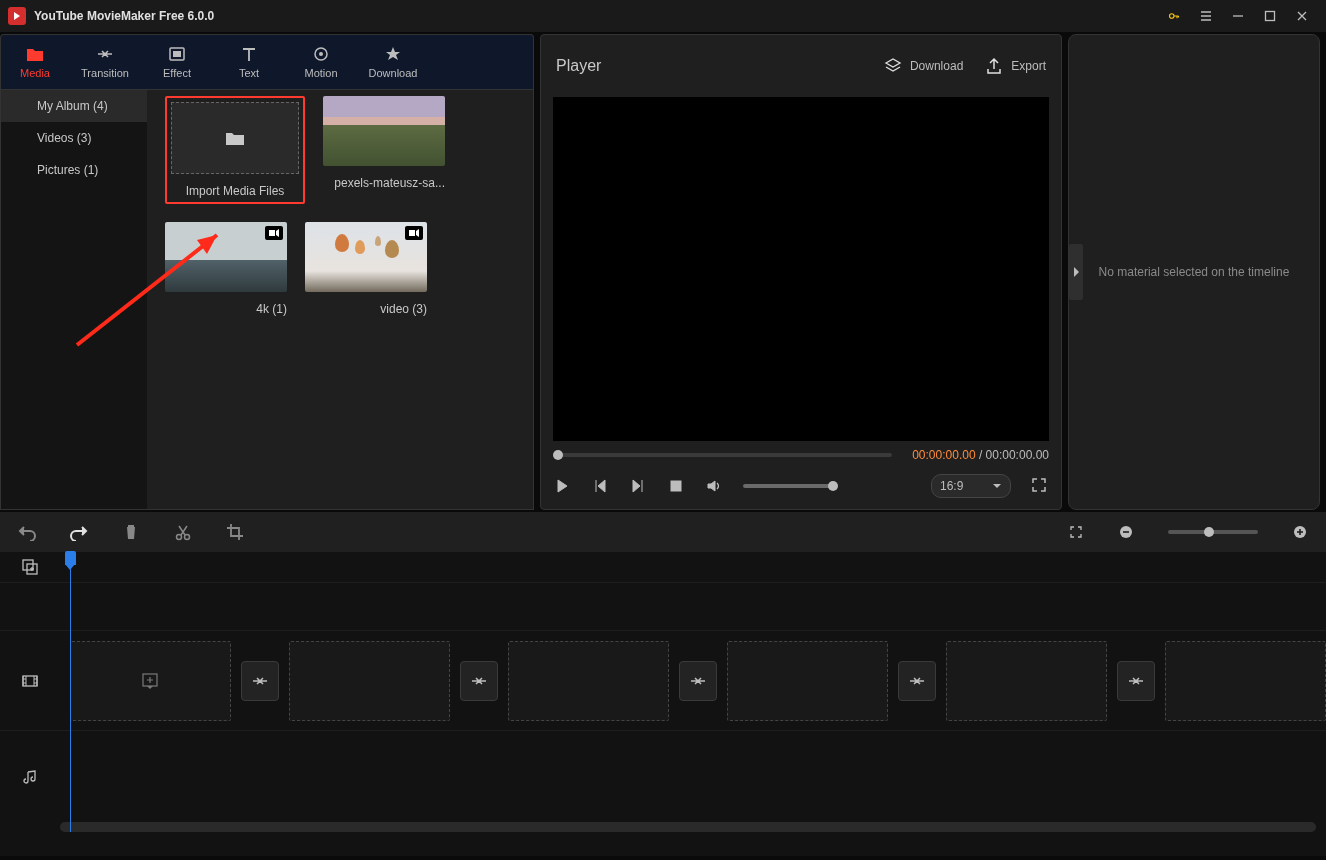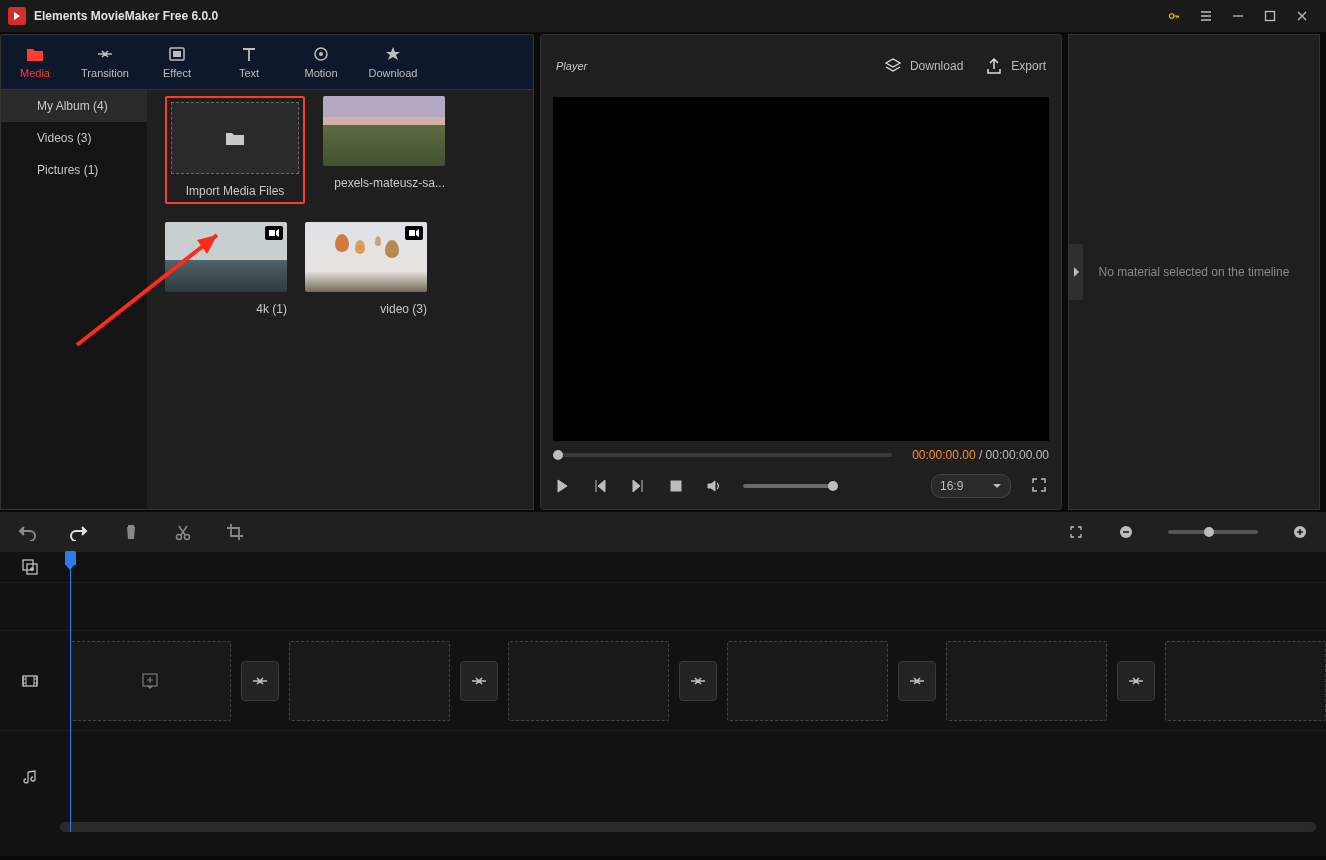--- a/index.html
+++ b/index.html
@@ -42,21 +42,21 @@
 .importbox { border:2px solid #ff3b30; border-radius:2px; display:flex; flex-direction:column; align-items:center; gap:10px; padding:4px; width:140px;}
 .importbox .inner { width:128px; height:72px; border:1px dashed #666; display:flex; align-items:center; justify-content:center; background:#2a2a2a; }
 .importbox .inner svg { width:20px; height:16px; fill:#c8c8c8; }
 .mediaitem .label, .importbox .label { font-size:12px; color:#c8c8c8; white-space:nowrap; overflow:hidden; text-overflow:ellipsis; max-width:122px; }
 
 .arrow-annot { position:absolute; left:-80px; top:130px; pointer-events:none; }
 
 
 .playerpanel { width:522px; background:#1f1f1f; border:1px solid #333; border-radius:4px; display:flex; flex-direction:column; }
 .playerhead { height:62px; display:flex; align-items:center; padding:0 15px; }
-.playerhead .ptitle { flex:1; color:#c8c8c8; font-size:11px;font-style:italic; }
+.playerhead .ptitle { flex:1; color:#c8c8c8; font-size:16px; }
 .playerhead .hbtn { display:flex; align-items:center; gap:8px; margin-left:22px; cursor:pointer; }
 .playerhead .hbtn svg { width:18px; height:18px; stroke:#e0e0e0; fill:none; }
 .videoarea { flex:1; padding:0 12px; display:flex; }
 .videobox { flex:1; background:#000; }
 .seekrow { height:28px; display:flex; align-items:center; padding:0 12px; gap:12px; }
 .seekbar { flex:1; height:4px; background:#3a3a3a; border-radius:2px; position:relative; }
 .seekbar .dot { width:10px; height:10px; background:#bdbdbd; border-radius:50%; position:absolute; left:0; top:-3px; }
 .timecode { font-size:12px;margin-left:8px; }
 .timecode .cur { color:#ff8c3b; }
 .timecode .sep, .timecode .total { color:#bdbdbd; }
@@ -65,21 +65,21 @@
 .controls .pbtn svg { width:16px; height:16px; fill:#bdbdbd; stroke:#bdbdbd; }
 .volbar { width:90px; height:4px; background:#6a6a6a; border-radius:2px; position:relative; }
 .volbar .dot { width:10px; height:10px; background:#bdbdbd; border-radius:50%; position:absolute; right:-5px; top:-3px; }
 .controls .spacer { flex:1; }
 .aspect { width:80px; height:24px; background:#2a2a2a; border:1px solid #444; display:flex; align-items:center; justify-content:space-between; padding:0 8px; font-size:12px; cursor:pointer; border-radius:10px;}
 .aspect svg { width:10px; height:10px; fill:#bdbdbd; }
 .fsbtn { width:18px; height:18px; cursor:pointer; }
 .fsbtn svg { width:16px; height:16px; stroke:#bdbdbd; fill:none; }
 
 
-.inspector { flex:1; background:#1f1f1f; border:1px solid #333; border-radius:0; display:flex; align-items:center; justify-content:center; position:relative; }
+.inspector { flex:1; background:#1f1f1f; border:1px solid #333; border-radius:8px; display:flex; align-items:center; justify-content:center; position:relative; }
 .inspector .handle { position:absolute; left:0; top:50%; transform:translateY(-50%); width:14px; height:56px; background:#2f2f2f; border-radius:2px; display:flex; align-items:center; justify-content:center; cursor:pointer; }
 .inspector .handle svg { width:8px; height:12px; fill:#bdbdbd; }
 .inspector .msg { color:#8a8a8a; font-size:12px; }
 
 
 .toolbar { height:40px; background:#202020; display:flex; align-items:center; padding:0 18px; gap:34px; margin-top:2px; }
 .toolbar .tbtn { width:18px; height:18px; cursor:pointer; }
 .toolbar .tbtn svg { width:18px; height:18px; fill:#888; }
 .toolbar .tbtn.active svg { fill:#e0e0e0; }
 .toolbar .spacer { flex:1; }
@@ -114,21 +114,21 @@
 </style>
 </head>
 <body>
 
 <div class="titlebar">
   <div class="logo">
     <svg viewBox="0 0 10 10">
         <path d="M2 1 L8 5 L2 9 Z" fill="#fff"></path>
       </svg>
   </div>
-  <div class="title">Elements MovieMaker Free 6.0.0</div>
+  <div class="title">YouTube MovieMaker Free 6.0.0</div>
   <div class="winbtn keybtn">
     <svg viewBox="0 0 16 16">
         <circle cx="5" cy="8" r="3" fill="none" stroke="#f5c518" stroke-width="1.5"></circle>
         <path d="M8 8 L14 8 M12 8 L12 11 M14 8 L14 10" stroke="#f5c518" stroke-width="1.5"></path>
       </svg>
   </div>
   <div class="winbtn">
     <svg viewBox="0 0 12 12">
         <path d="M1 2 H11 M1 6 H11 M1 10 H11" stroke-width="1.3"></path>
       </svg>

